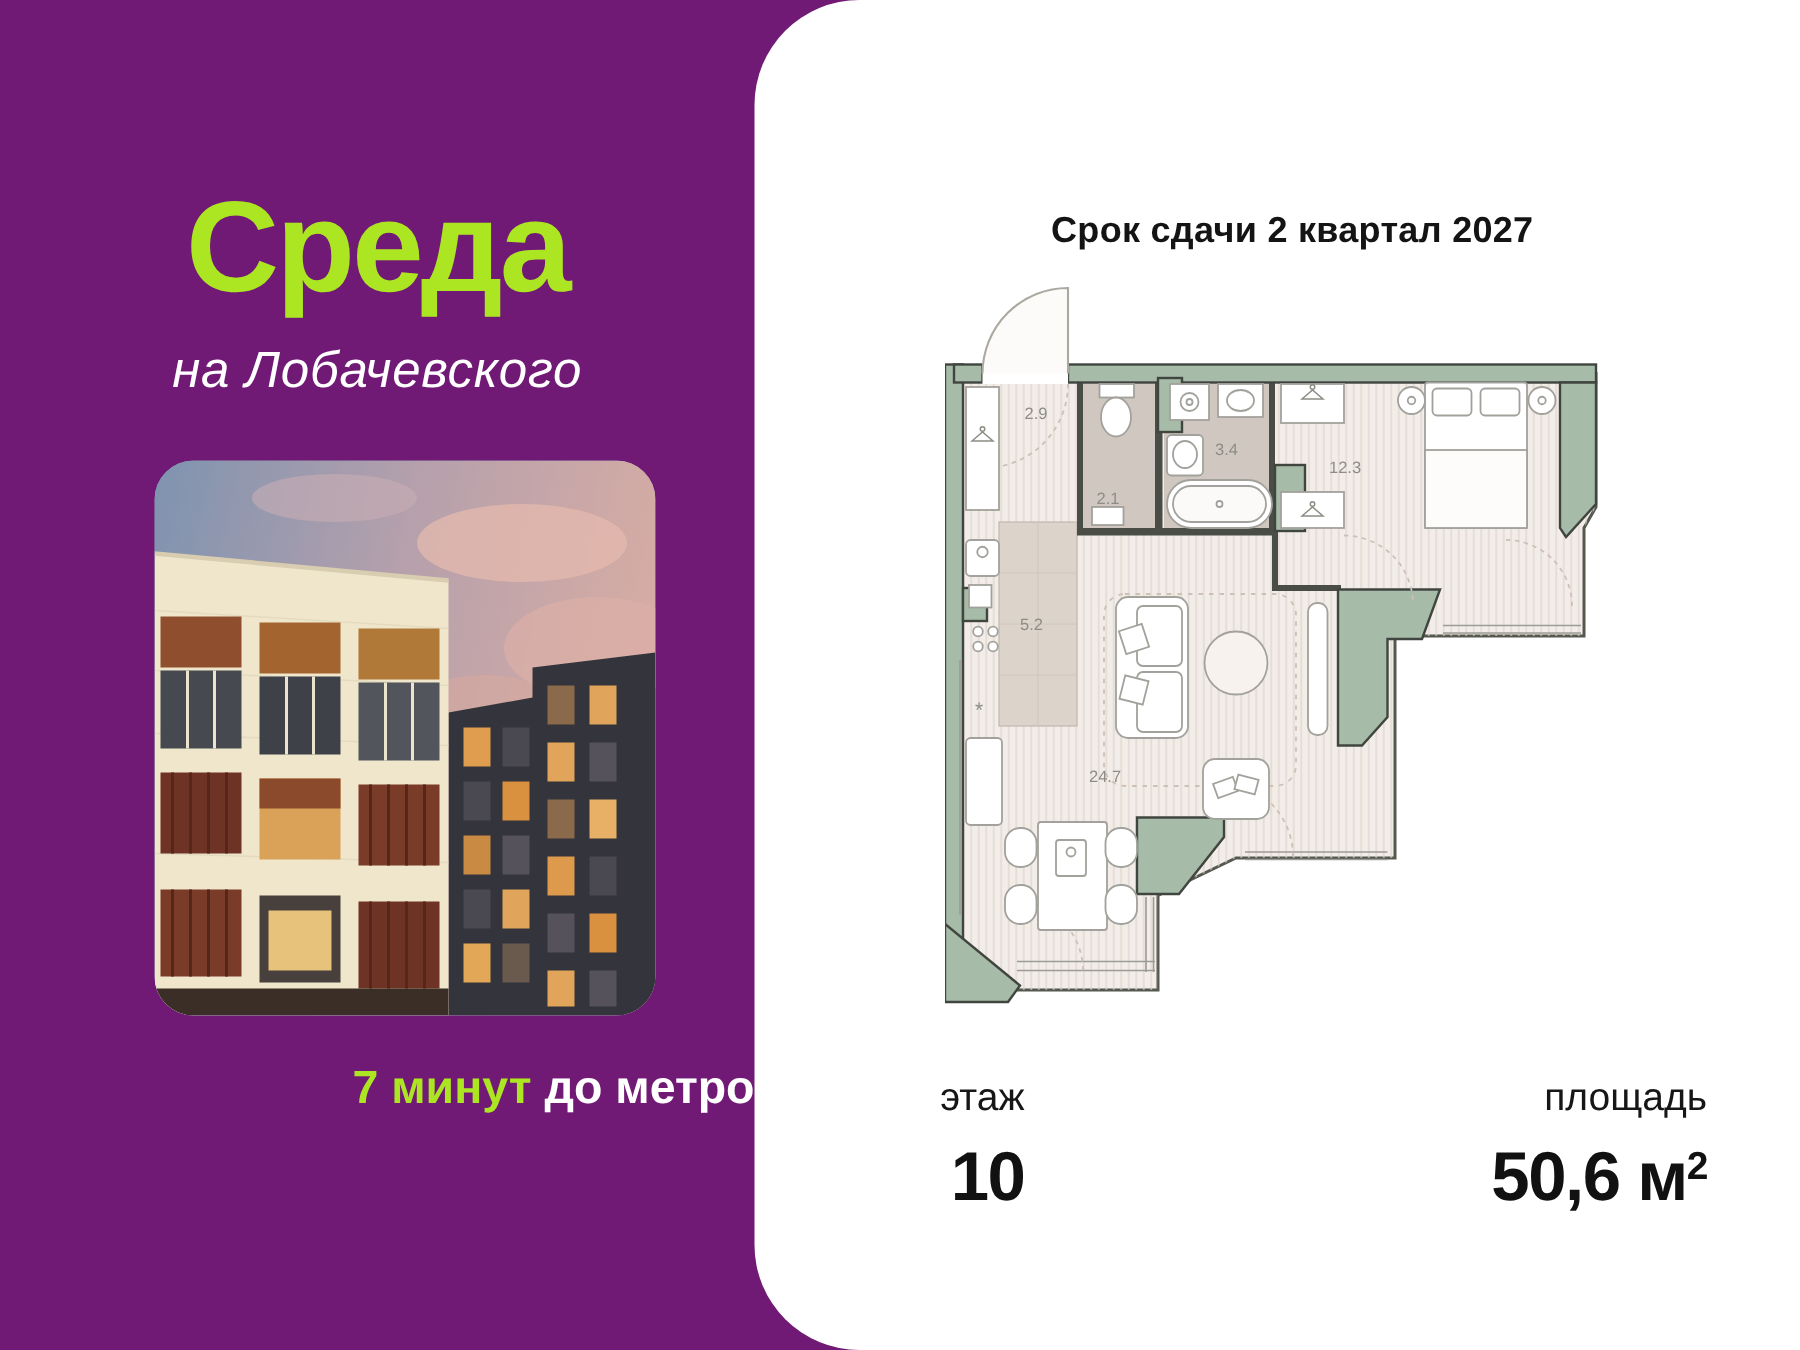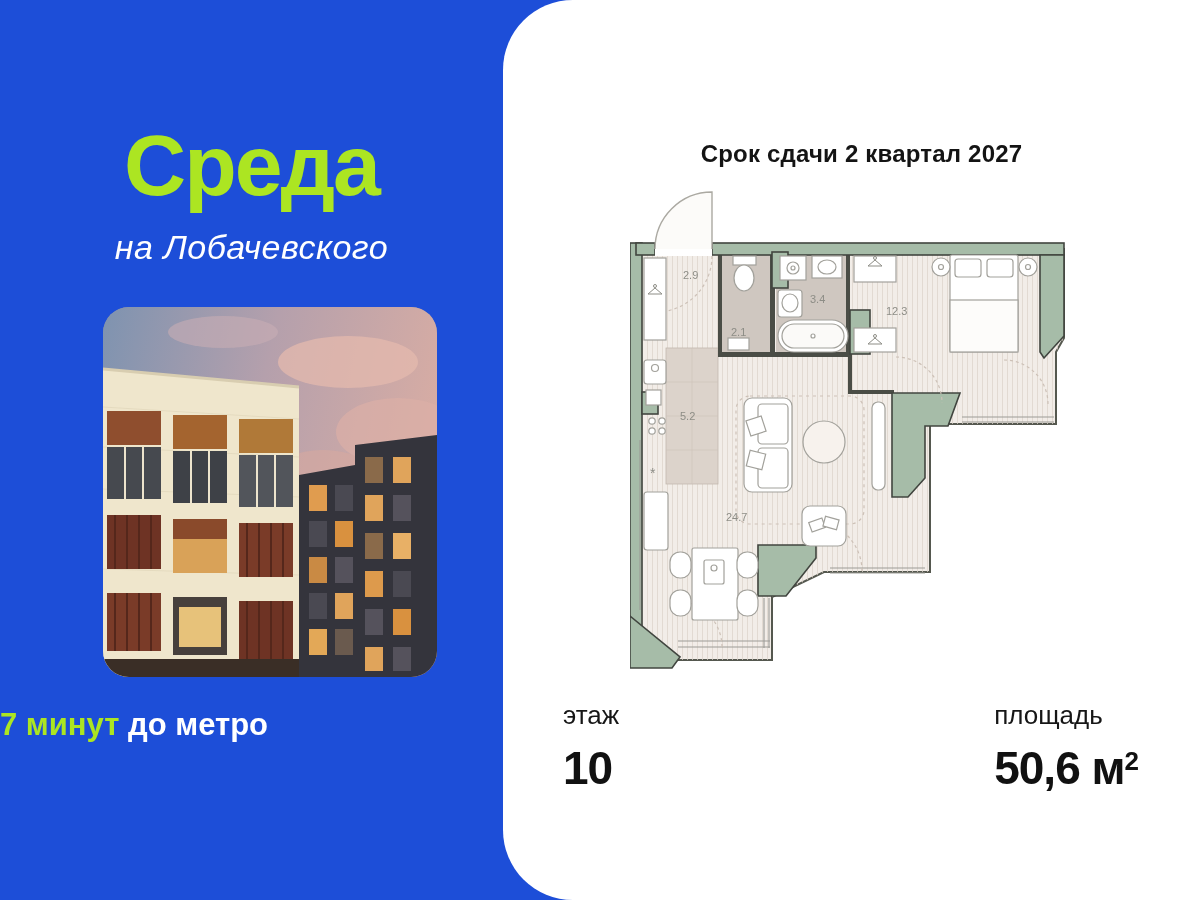--- a/index.html
+++ b/index.html
@@ -1,37 +1,37 @@
 <!DOCTYPE html>
 <html><head>
 <meta charset="utf-8">
 <style>
   html,body{margin:0;padding:0;background:#2A2A2A;}
-  .stage{position:relative;width:1200px;height:900px;background:#1d4ed8;overflow:hidden;
+  .stage{position:relative;width:1200px;height:900px;background:#701a75;overflow:hidden;
          font-family:"Liberation Sans",sans-serif;}
   
   .left{position:absolute;left:0;top:0;width:503px;height:900px;}
   .logo{position:absolute;left:0;top:122px;width:503px;text-align:center;
         font-weight:bold;font-size:86px;line-height:1;color:#ACE522;letter-spacing:-2px;}
   .sublogo{position:absolute;left:0;top:228px;width:503px;text-align:center;
         font-weight:400;font-size:34px;color:#FFFFFF;letter-spacing:0.5px;font-style:italic;}
   .photo{position:absolute;left:103px;top:307px;width:334px;height:370px;
         border-radius:26px;overflow:hidden;background:#8A8FA5;}
-  .metro{position:absolute;left:0;top:704px;width:503px;text-align:left;
+  .metro{position:absolute;left:0;top:704px;width:503px;text-align:right;
         font-weight:bold;font-size:31px;line-height:1.35;color:#FFFFFF;}
   .metro .green{color:#ACE522;}
   
   .panel{position:absolute;left:503px;top:0;right:0;bottom:0;background:#FFFFFF;
          border-radius:70px 0 0 70px;}
   .title{position:absolute;left:60px;right:40px;top:140px;text-align:center;
          font-weight:bold;font-size:24px;color:#141414;letter-spacing:0.2px;}
   .plan{position:absolute;left:127px;top:190px;width:440px;height:500px;}
   .stats{position:absolute;left:60px;right:62px;top:700px;display:flex;
          justify-content:space-between;}
-  .stat{text-align:left;min-width:120px;}
+  .stat{text-align:right;min-width:120px;margin-top:16px;}
   .stat .lbl{font-size:26px;color:#161616;font-weight:400;}
   .stat .val{margin-top:10px;font-size:46px;font-weight:bold;color:#111111;letter-spacing:-1px;}
   .stat .val sup{font-size:26px;vertical-align:14px;}
 </style>
 </head>
 <body>
 
 <div class="stage">
 
   <div class="left">

